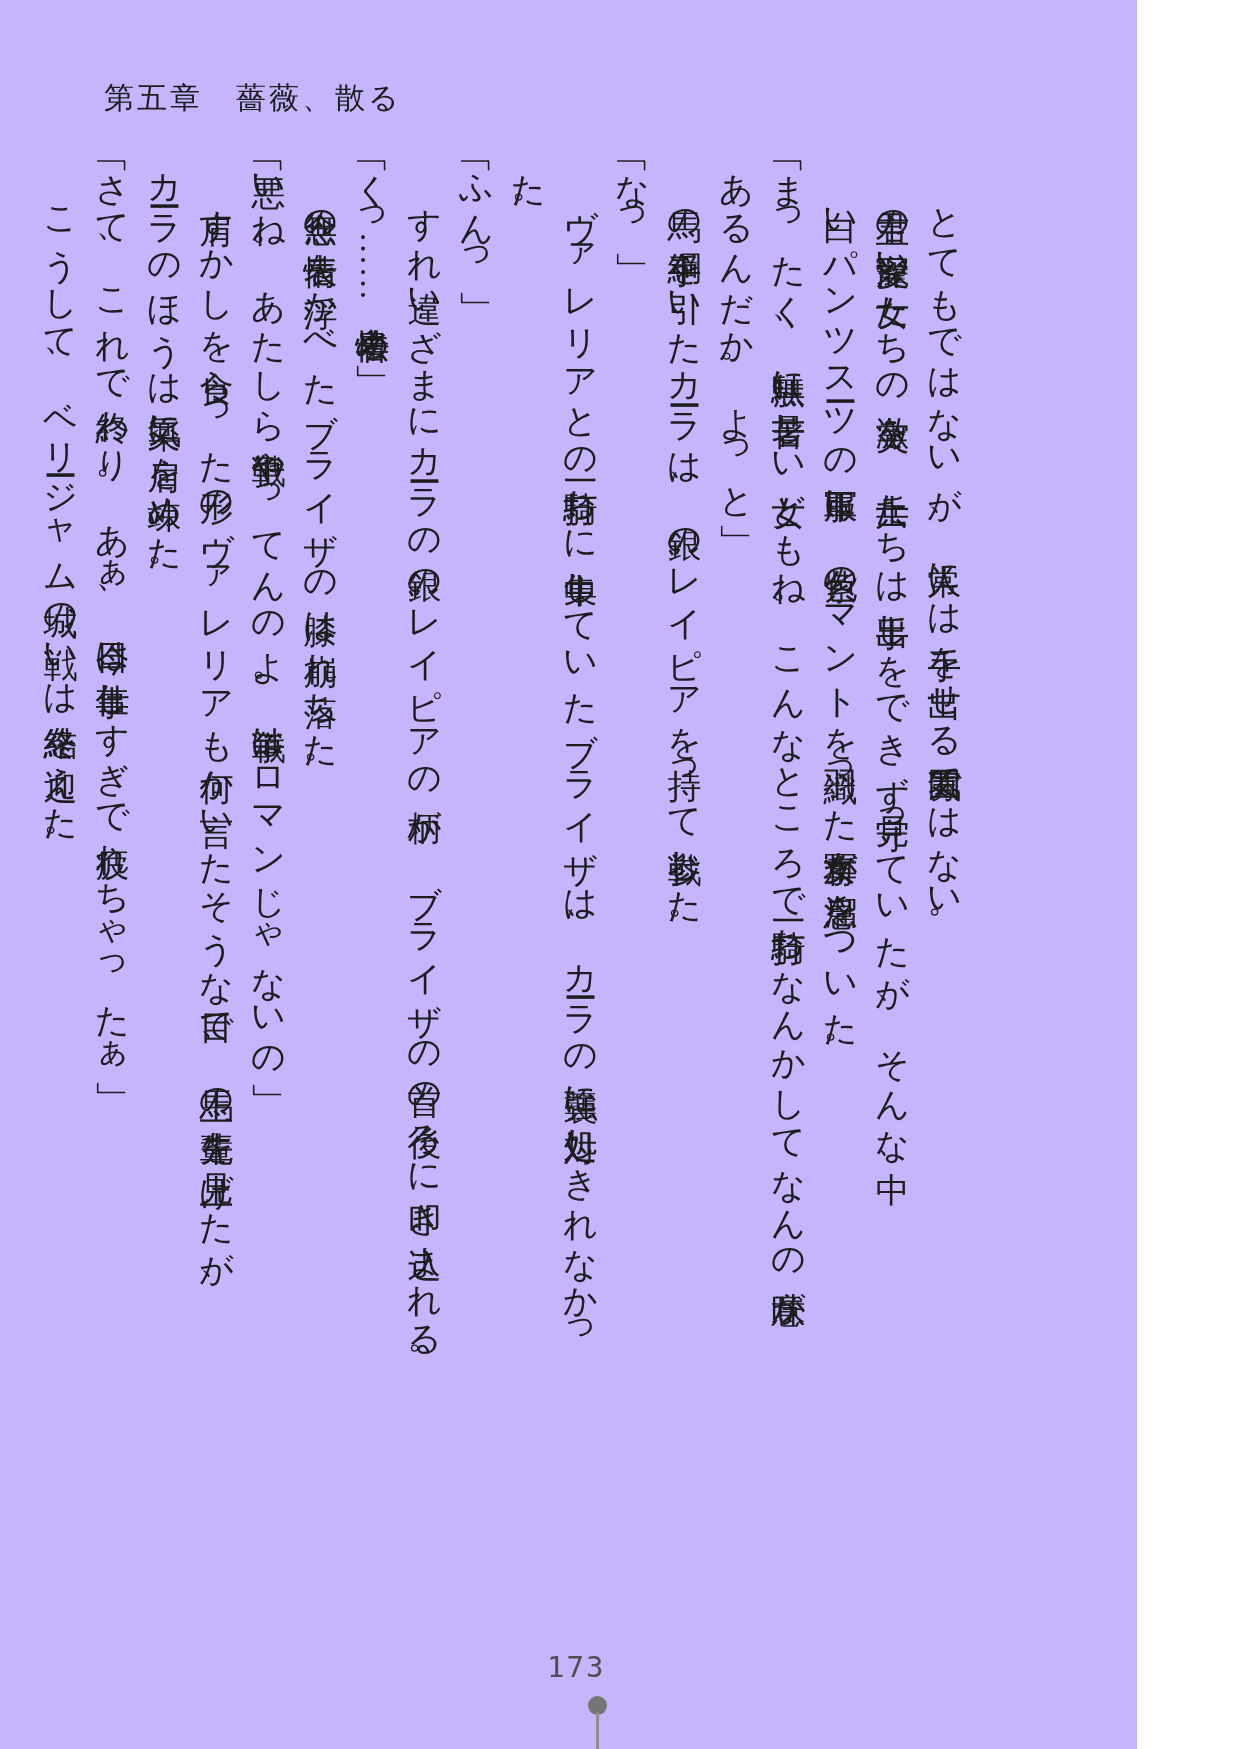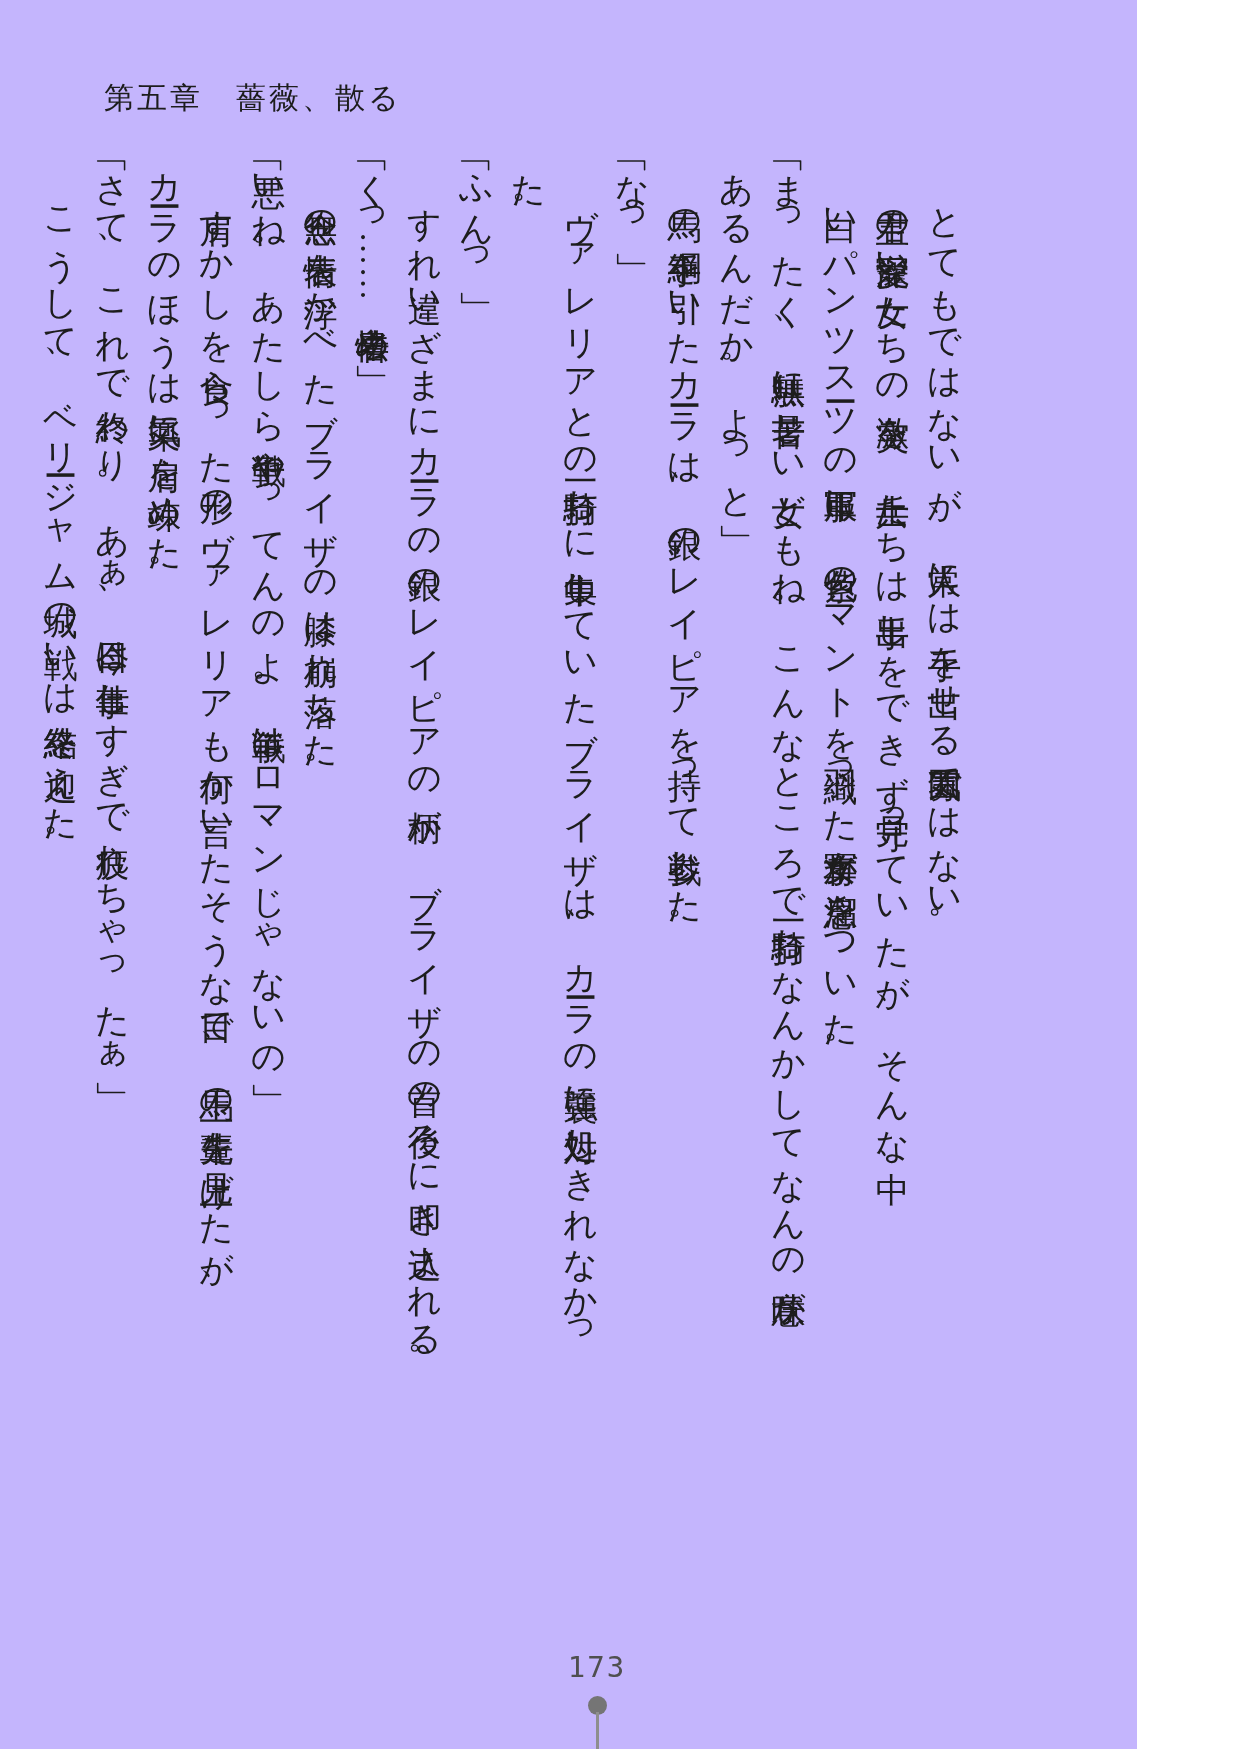--- a/index.html
+++ b/index.html
@@ -41,21 +41,20 @@
     padding: 0;
   }
   .text-body p.indent {
     text-indent: 35px;
   }
   .page-number {
     position: absolute;
     left: 547px;
     top: 1650px;
     width: 100px;
-    text-align: center;
     font-family: "DejaVu Sans Mono", "Liberation Mono", monospace;
     font-size: 29px;
     letter-spacing: 2px;
     color: #4f4f4f;
   }
   .footer-dot {
     position: absolute;
     left: 588px;
     top: 1696px;
     width: 19px;

